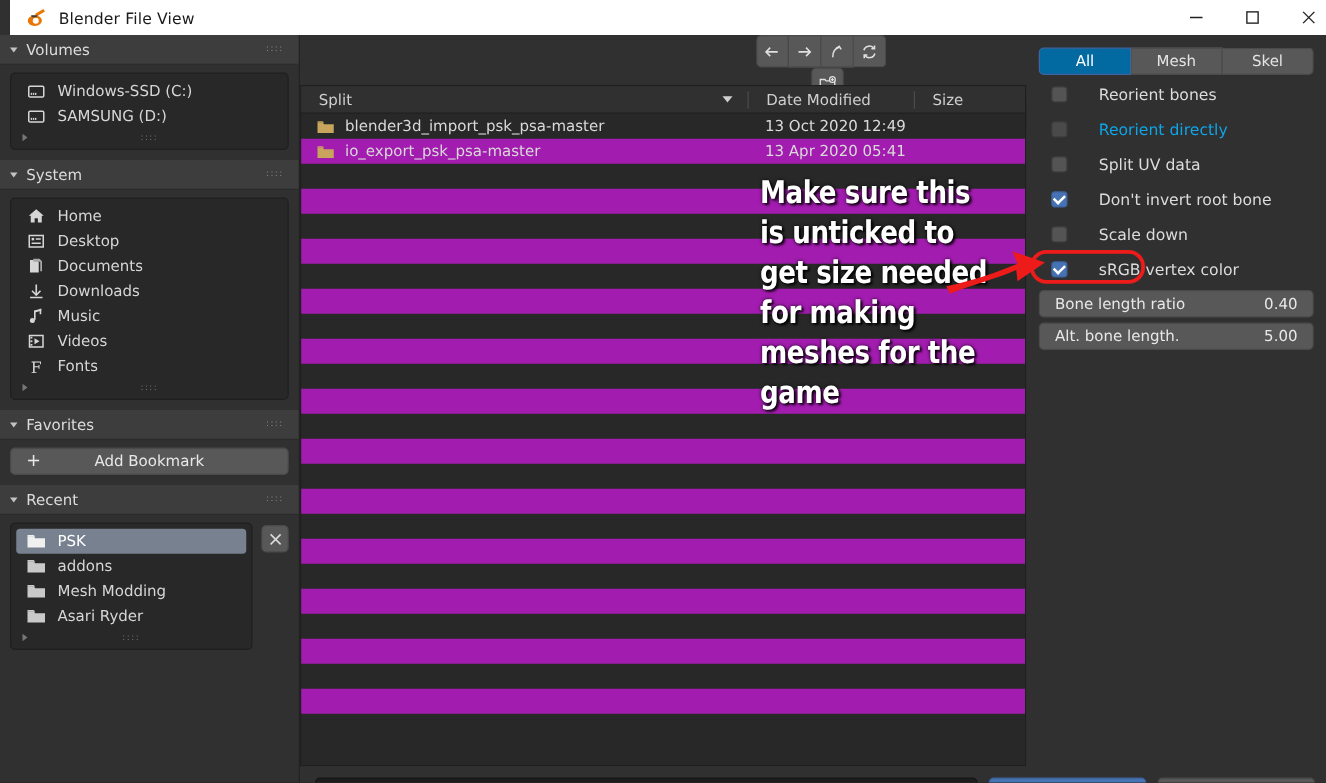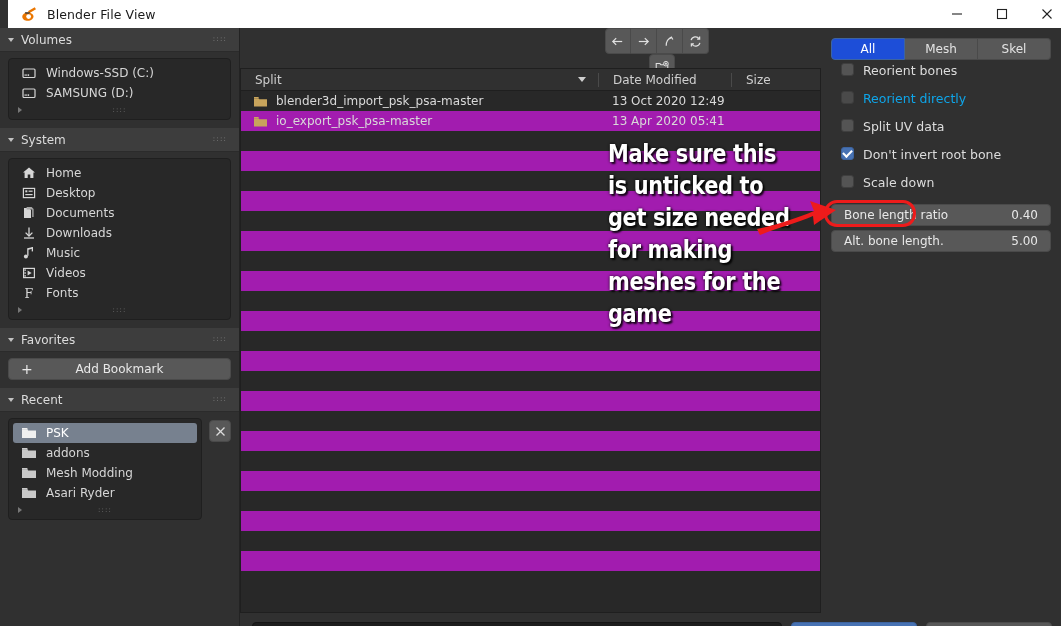--- a/index.html
+++ b/index.html
@@ -166,22 +166,22 @@
     background: #303030; padding: 10px 10px 0 10px;
   }
   .segbar { display: flex; height: 22px; }
   .seg {
     flex: 1; display: flex; align-items: center; justify-content: center;
     background: #585858; border: 1px solid #4a4a4a; font-size: 12px; color: #e4e4e4;
   }
   .seg:first-child { border-radius: 4px 0 0 4px; }
   .seg:last-child { border-radius: 0 4px 4px 0; }
   .seg + .seg { border-left: none; }
-  .seg.active { background: #1d4ed8; border-color: #3d64a0; color: #ffffff; }
-  .chkrow { display: flex; height: 25px; margin-top: 3px; padding-left: 10px; }
+  .seg.active { background: #0369a1; border-color: #3d64a0; color: #ffffff; }
+  .chkrow { display: flex; align-items: center; height: 25px; margin-top: 3px; padding-left: 10px; gap: 16px; }
   .chk {
     width: 13px; height: 13px; border-radius: 3px; background: #545454; border: 1px solid #3f3f3f;
     margin-right: 9px; flex: none; display: flex; align-items: center; justify-content: center;
   }
   .chk.checked { background: #4772b3; border-color: #3d64a0; }
   .chk.checked:after {
     content: ""; width: 7px; height: 4px; border-left: 2px solid #fff; border-bottom: 2px solid #fff;
     transform: rotate(-45deg) translate(1px, -1px);
   }
   .chk-label { font-size: 12.5px; color: #dcdcdc; }
@@ -702,20 +702,24 @@
         <span class="chk-label">Split UV data</span>
       </div>
       <div class="chkrow">
         <span class="chk checked"></span>
         <span class="chk-label">Don't invert root bone</span>
       </div>
       <div class="chkrow">
         <span class="chk"></span>
         <span class="chk-label">Scale down</span>
       </div>
+      <div class="chkrow">
+        <span class="chk checked"></span>
+        <span class="chk-label">sRGB vertex color</span>
+      </div>
 
       <div class="numfield">
         <span>Bone length ratio</span>
         <span class="nv">0.40</span>
       </div>
       <div class="numfield">
         <span>Alt. bone length.</span>
         <span class="nv">5.00</span>
       </div>
     </div>

